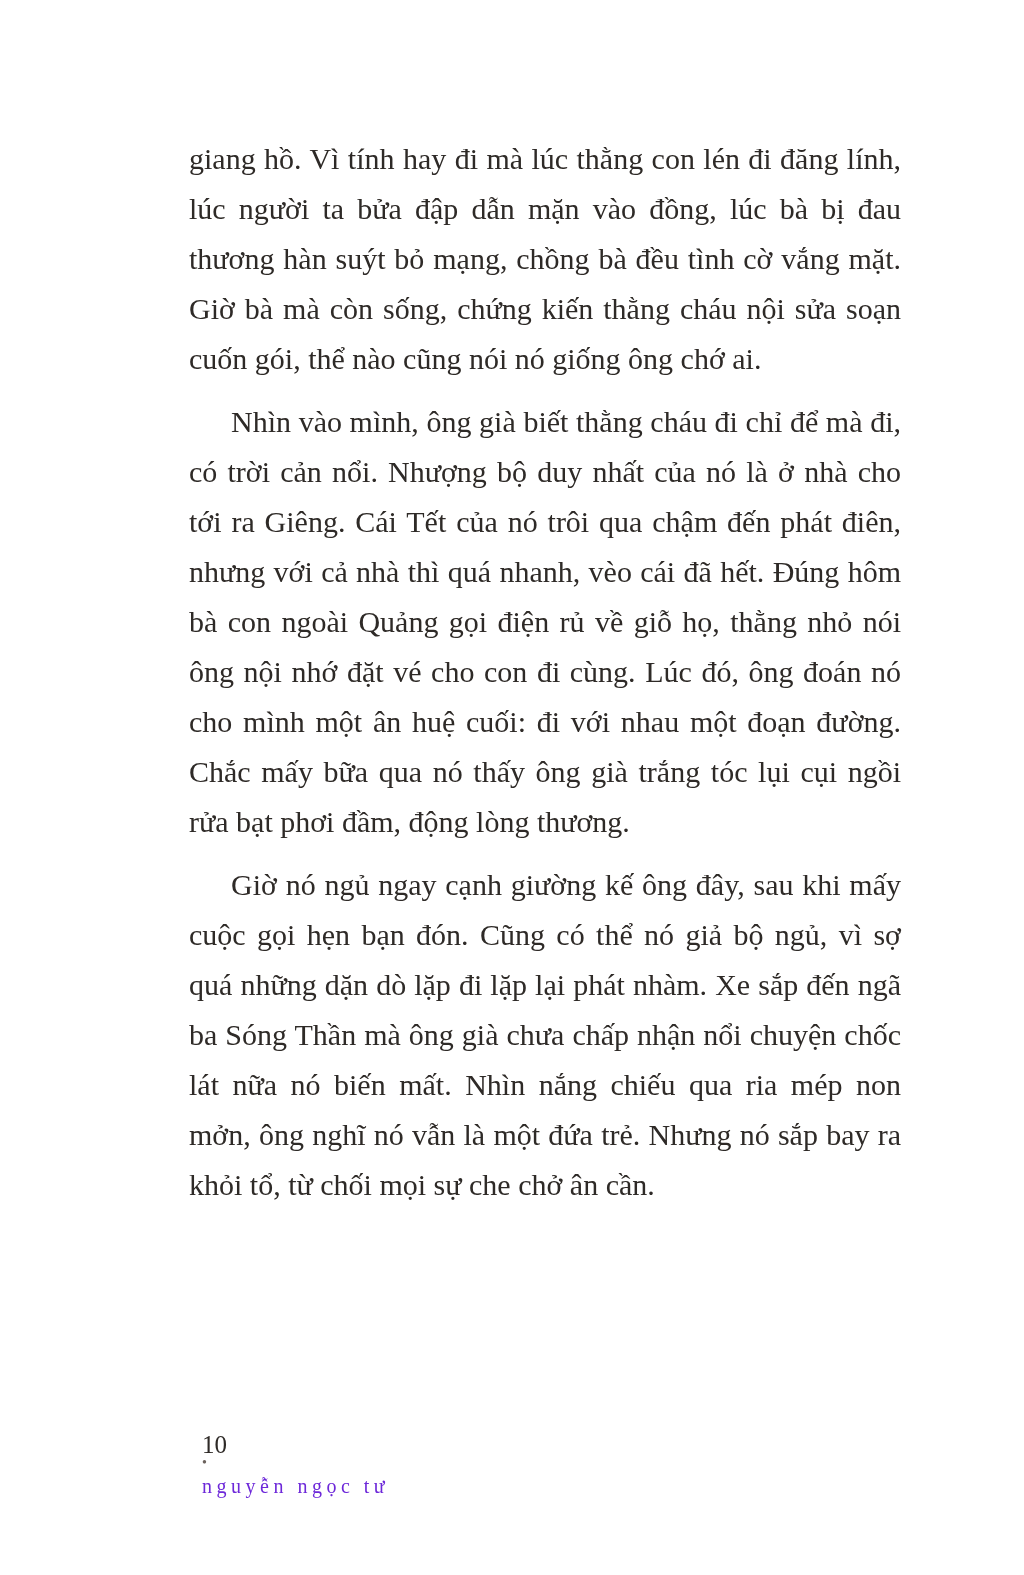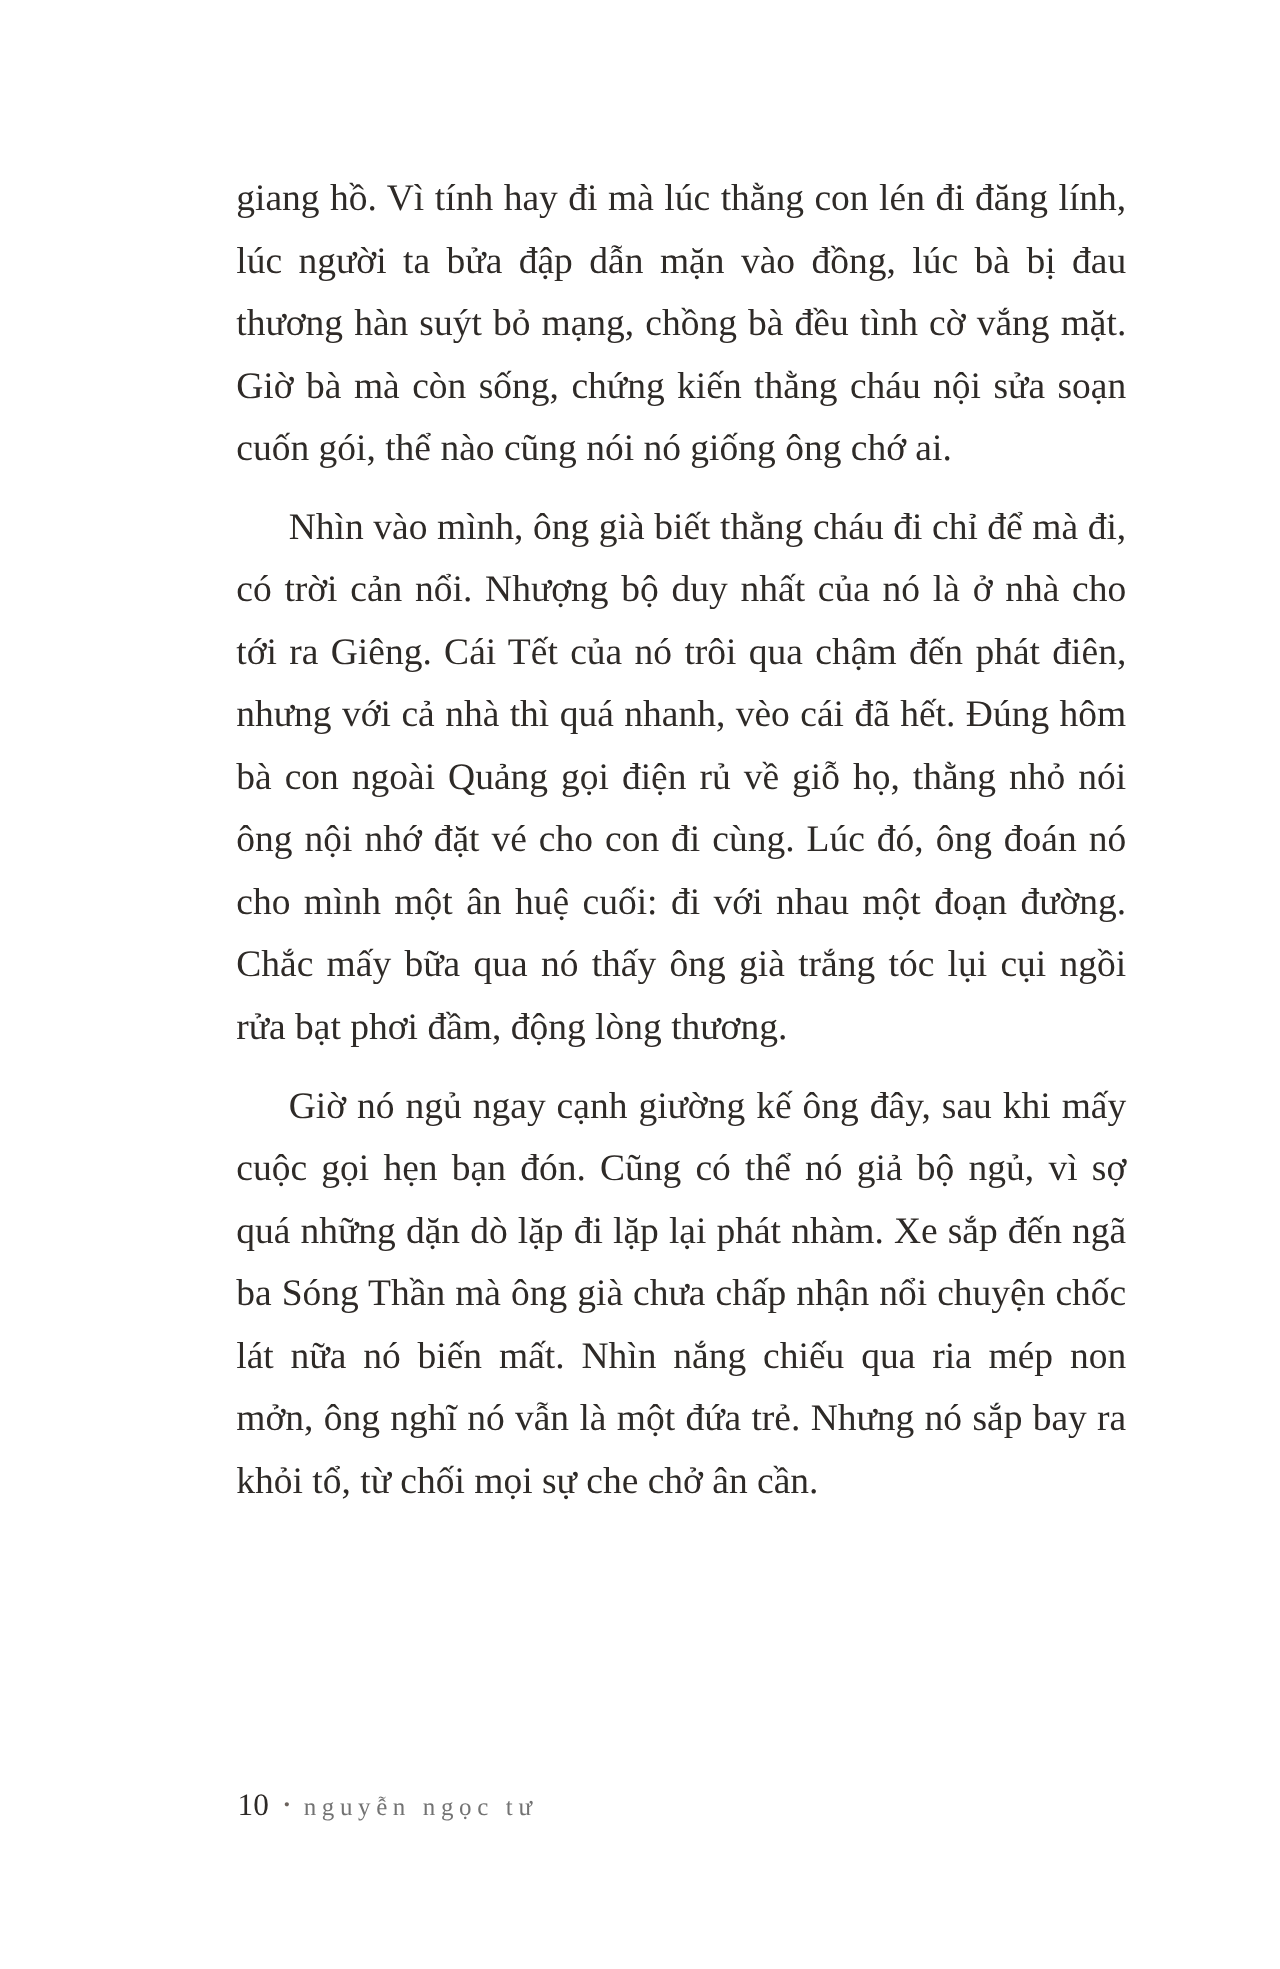--- a/index.html
+++ b/index.html
@@ -39,36 +39,37 @@
     text-indent: 0;
   }
   .page-footer {
     position: absolute;
     left: 158px;
     top: 1431px;
     display: flex;
     align-items: baseline;
     color: #3a3430;
     white-space: nowrap;
+    flex-direction: column;
   }
   .page-number {
     font-size: 25px;
     color: #2e2a27;
   }
   .footer-separator {
     font-size: 14px;
     color: #6b625c;
     margin: 0 11px 0 12px;
     position: relative;
     top: -4px;
   }
   .footer-author {
     font-size: 20px;
     letter-spacing: 4.5px;
-    color: #737373;
+    color: #6d28d9;
   }
 </style>
 </head>
 <body>
 
 <div class="book-page">
 
   <div class="text-block">
       <p class="continuation">giang hồ. Vì tính hay đi mà lúc thằng con lén đi đăng lính, lúc người ta bửa đập dẫn mặn vào đồng, lúc bà bị đau thương hàn suýt bỏ mạng, chồng bà đều tình cờ vắng mặt. Giờ bà mà còn sống, chứng kiến thằng cháu nội sửa soạn cuốn gói, thể nào cũng nói nó giống ông chớ ai.</p>
       <p>Nhìn vào mình, ông già biết thằng cháu đi chỉ để mà đi, có trời cản nổi. Nhượng bộ duy nhất của nó là ở nhà cho tới ra Giêng. Cái Tết của nó trôi qua chậm đến phát điên, nhưng với cả nhà thì quá nhanh, vèo cái đã hết. Đúng hôm bà con ngoài Quảng gọi điện rủ về giỗ họ, thằng nhỏ nói ông nội nhớ đặt vé cho con đi cùng. Lúc đó, ông đoán nó cho mình một ân huệ cuối: đi với nhau một đoạn đường. Chắc mấy bữa qua nó thấy ông già trắng tóc lụi cụi ngồi rửa bạt phơi đầm, động lòng thương.</p>

